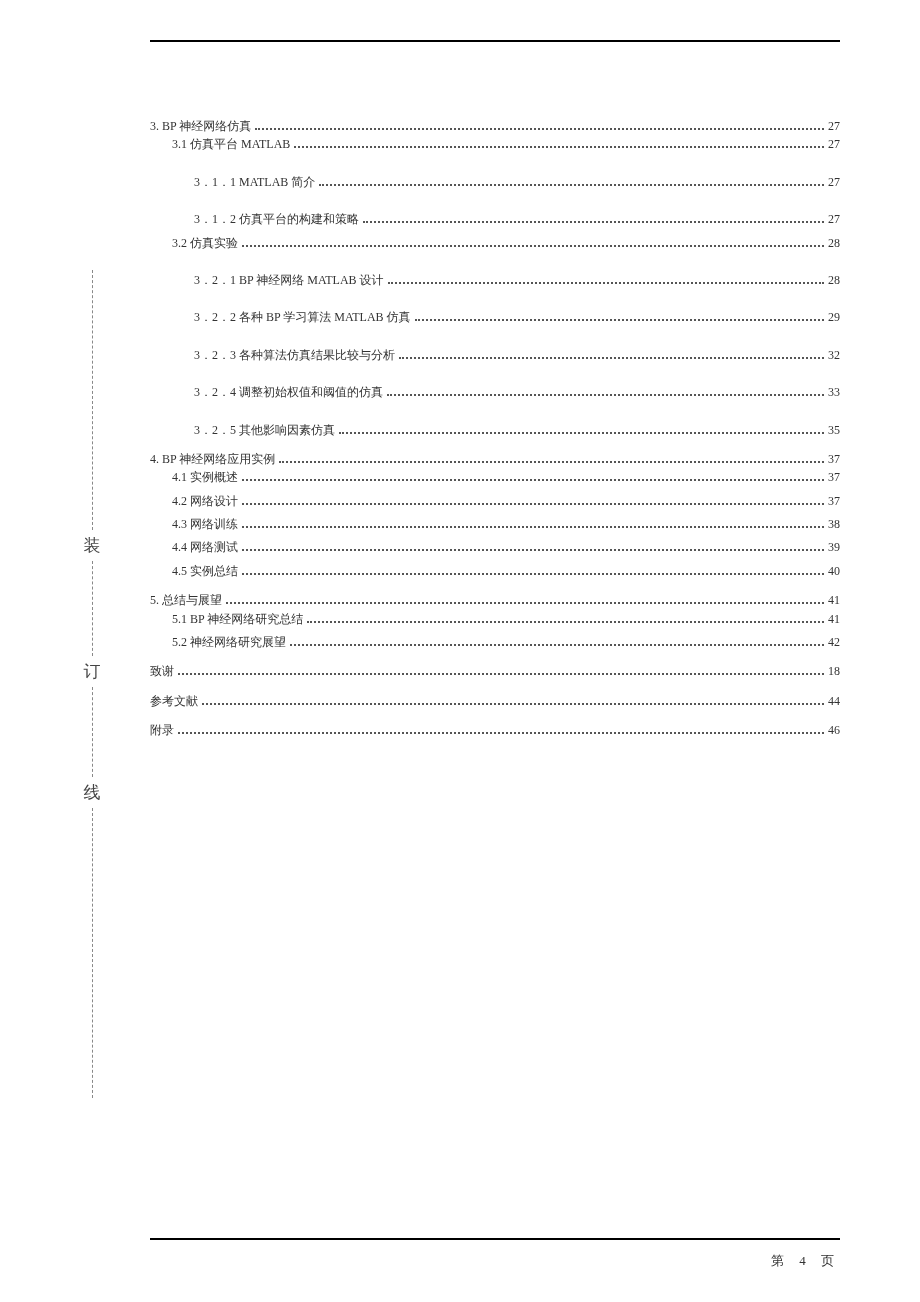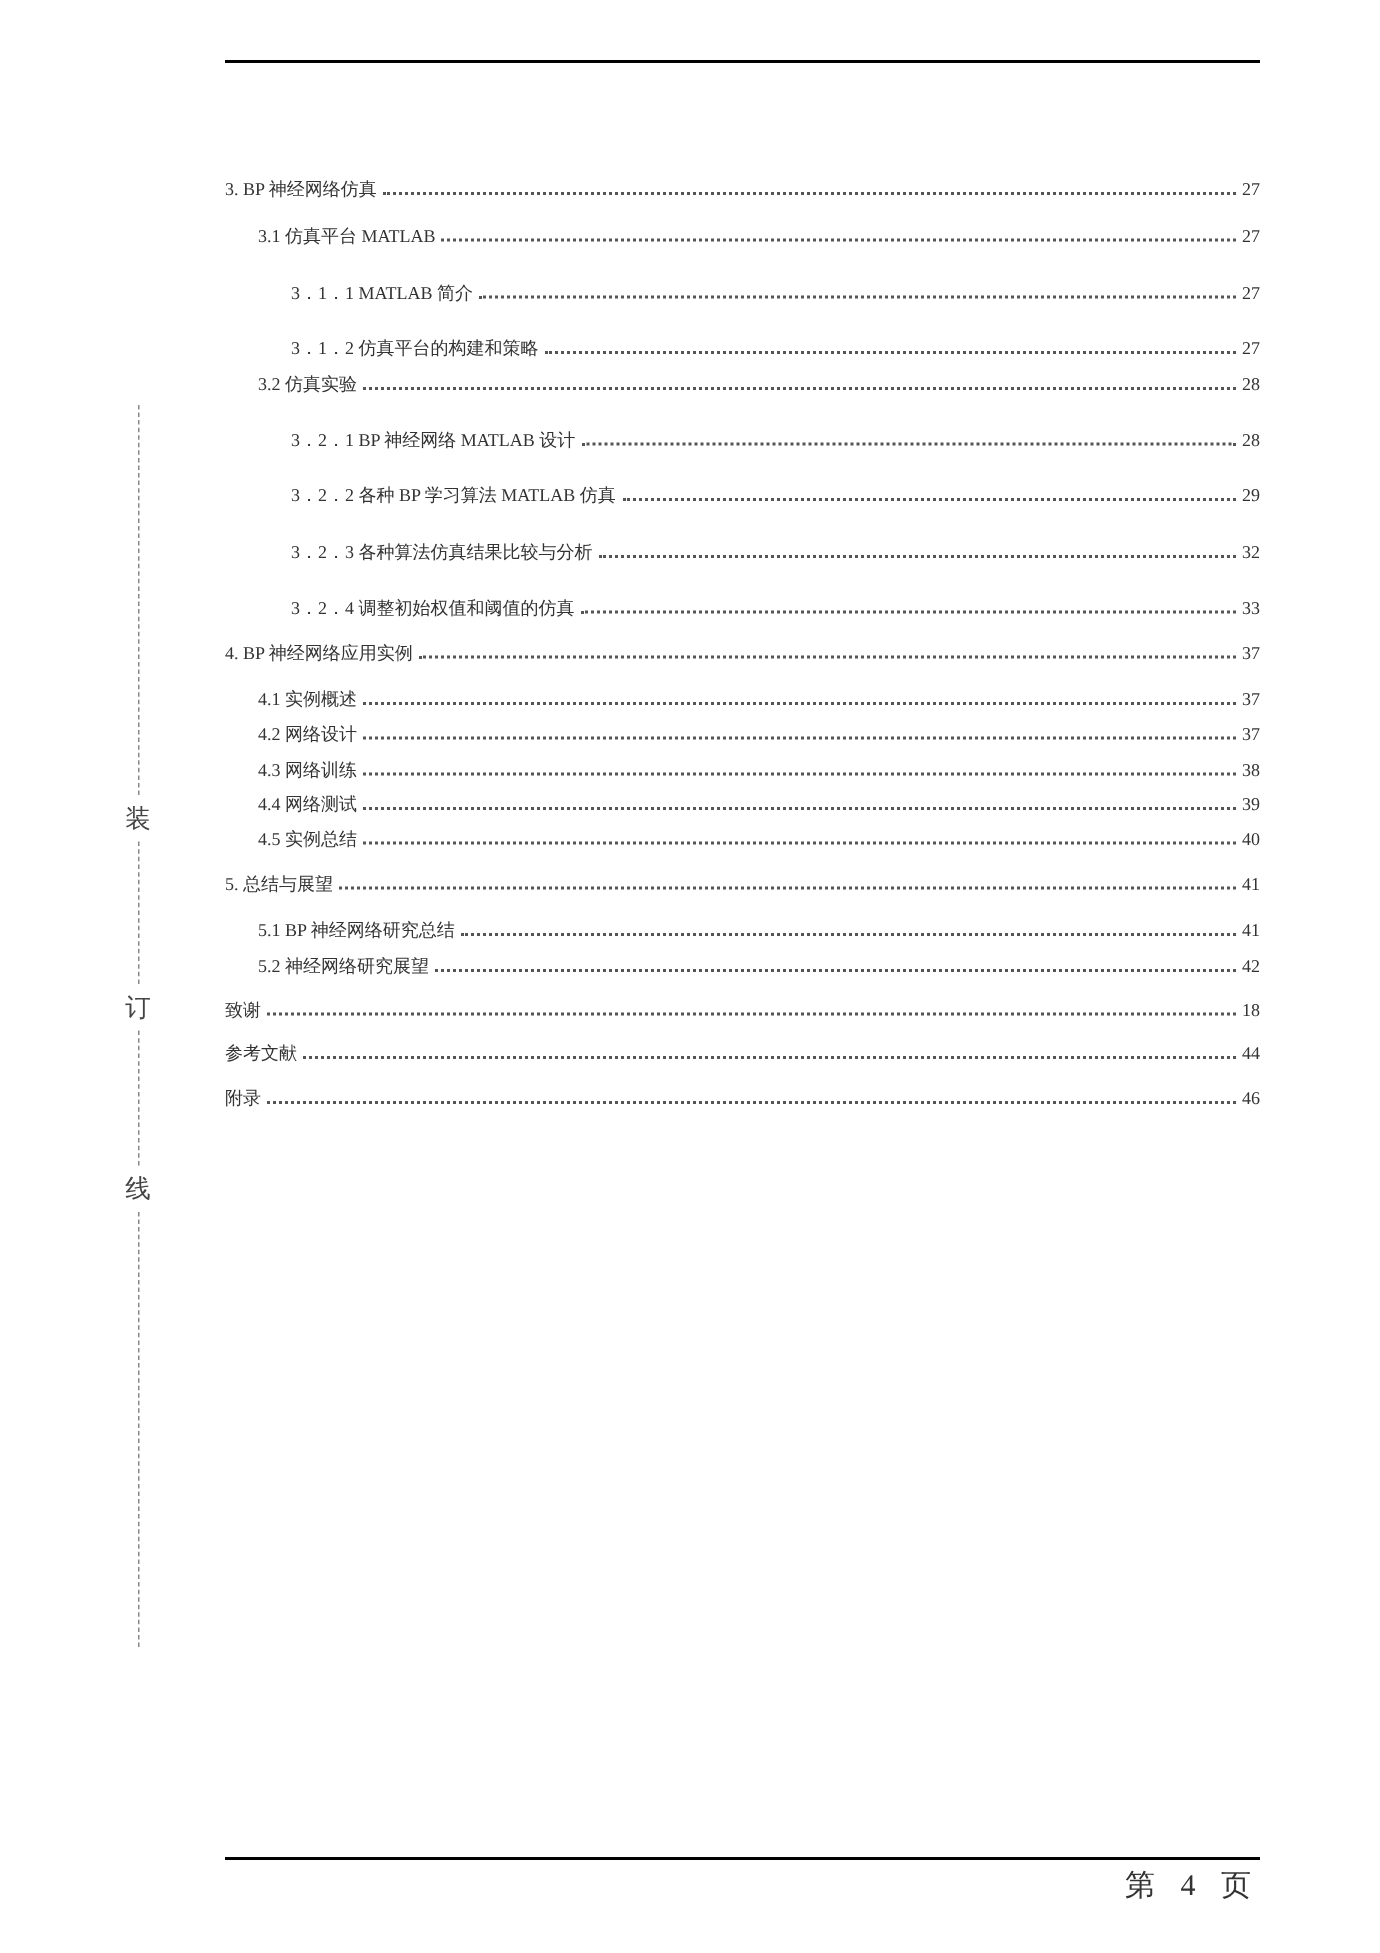--- a/index.html
+++ b/index.html
@@ -52,27 +52,27 @@
     }
 
     .toc-page {
       flex: 0 0 auto;
     }
 
     .l1 { padding-left: 0px; margin-top: 12px; }
     .l2 { padding-left: 22px; margin-top: 6px; }
     .l3 { padding-left: 44px; margin-top: 20px; }
 
-    .block-gap { margin-top: 14px; }
+    .block-gap { margin-top: 1px; }
 
     .footer {
       position: absolute;
       right: 0;
       bottom: -32px;
-      font-size: 20px;
+      font-size: 13px;
       letter-spacing: 6px;
       text-align: right;
     }
 
     .binding-line {
       position: absolute;
       left: 82px;
       top: 270px;
       height: 820px;
       width: 20px;
@@ -152,20 +152,25 @@
     <div class="toc-entry l3">
       <span class="toc-title">3．2．3 各种算法仿真结果比较与分析</span>
       <span class="toc-dots"></span>
       <span class="toc-page">32</span>
     </div>
     <div class="toc-entry l3">
       <span class="toc-title">3．2．4 调整初始权值和阈值的仿真</span>
       <span class="toc-dots"></span>
       <span class="toc-page">33</span>
     </div>
+    <div class="toc-entry l3">
+      <span class="toc-title">3．2．5 其他影响因素仿真</span>
+      <span class="toc-dots"></span>
+      <span class="toc-page">35</span>
+    </div>
 
     <div class="toc-entry l1">
       <span class="toc-title">4. BP 神经网络应用实例</span>
       <span class="toc-dots"></span>
       <span class="toc-page">37</span>
     </div>
     <div class="toc-entry l2 block-gap">
       <span class="toc-title">4.1 实例概述</span>
       <span class="toc-dots"></span>
       <span class="toc-page">37</span>

